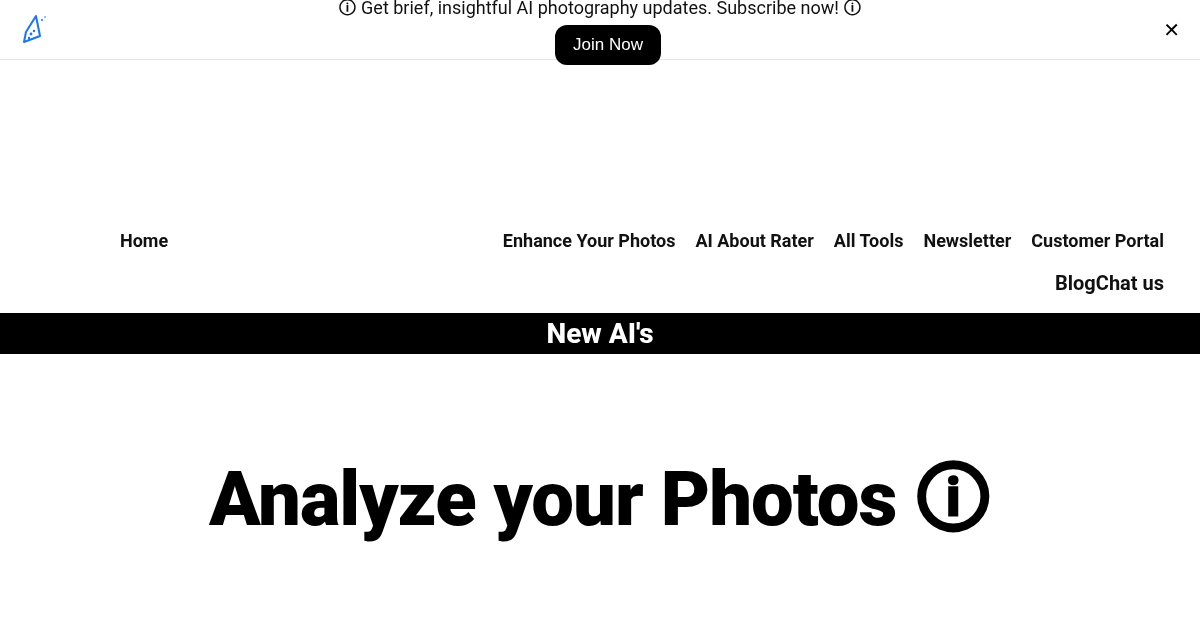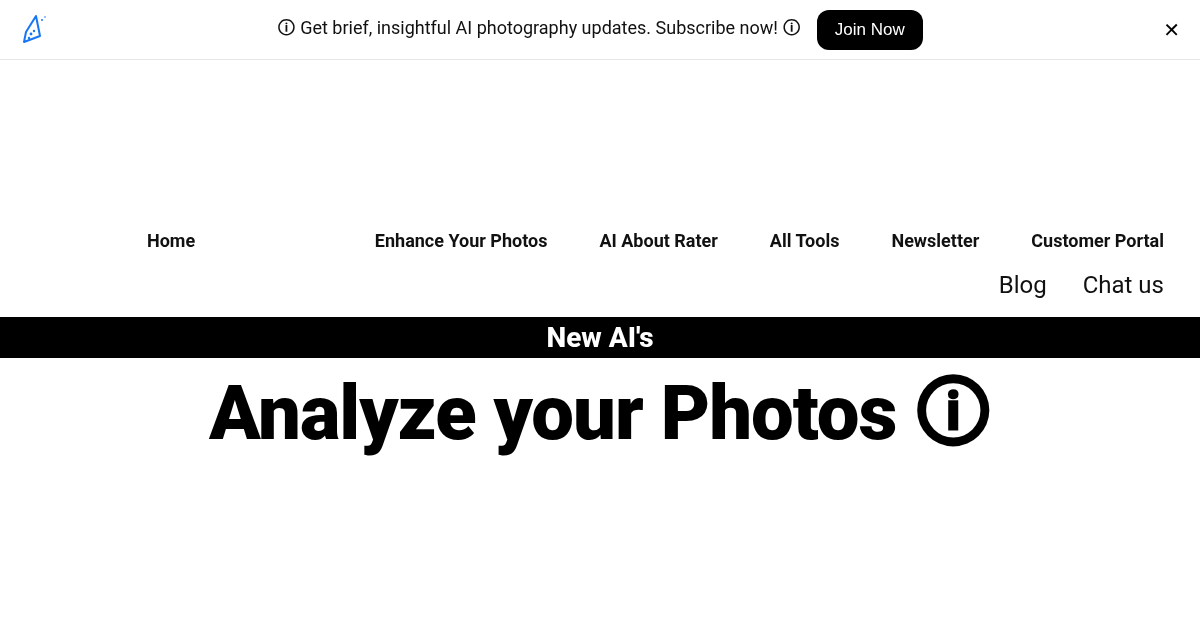--- a/index.html
+++ b/index.html
@@ -15,20 +15,21 @@
       overflow: hidden;
     }
     .banner {
       display: flex;
       align-items: center;
       justify-content: center;
       height: 60px;
       border-bottom: 1px solid #e5e5e5;
       position: relative;
       padding: 0 16px;
+      flex-direction: column;
     }
     .logo-wrap {
       position: absolute;
       left: 16px;
       top: 50%;
       transform: translateY(-50%);
     }
     .logo svg {
       width: 32px;
       height: 32px;
@@ -61,60 +62,60 @@
       color: #000;
     }
     .spacer {
       height: 170px;
     }
     .nav {
       display: flex;
       flex-wrap: wrap;
       justify-content: flex-end;
       align-items: center;
-      gap: 52px;
-      padding: 0 36px 20px 47px;
+      gap: 20px;
+      padding: 0 36px 20px 20px;
       font-weight: 700;
       font-size: 18px;
       color: #111;
     }
     .nav .home {
       margin-left: 100px;
       margin-right: auto;
     }
     .nav a {
       text-decoration: none;
       color: inherit;
       cursor: pointer;
       white-space: nowrap;
     }
     .nav-row2 {
       display: flex;
       justify-content: flex-end;
-      gap: 36px;
       padding: 0 36px 18px 36px;
-      font-weight: 400;
-      font-size: 24px;
+      font-weight: 700;
+      font-size: 20px;
       color: #111;
     }
     .nav-row2 a {
       text-decoration: none;
       color: inherit;
       cursor: pointer;
     }
     .black-strip {
       background: #000;
       color: #fff;
       text-align: center;
       font-weight: 800;
       font-size: 28px;
       padding: 4px 0;
     }
     .hero {
       text-align: center;
+      padding-top: 90px;
     }
     .hero h1 {
       font-size: 76px;
       font-weight: 900;
       letter-spacing: -1px;
       color: #000;
     }
   </style>
 </head>
 <body>

